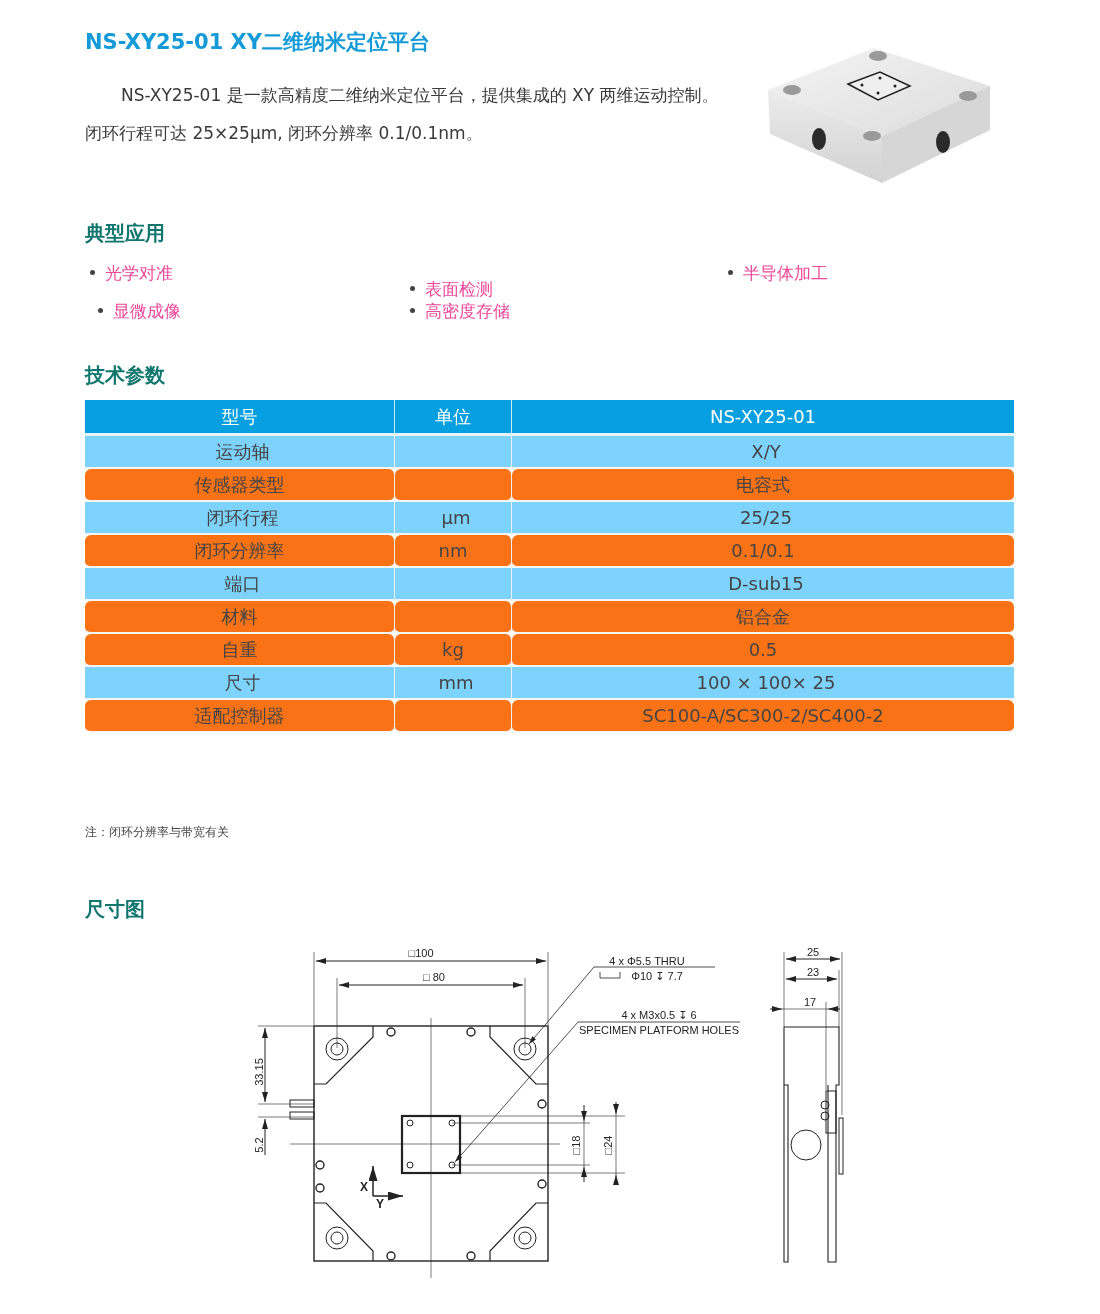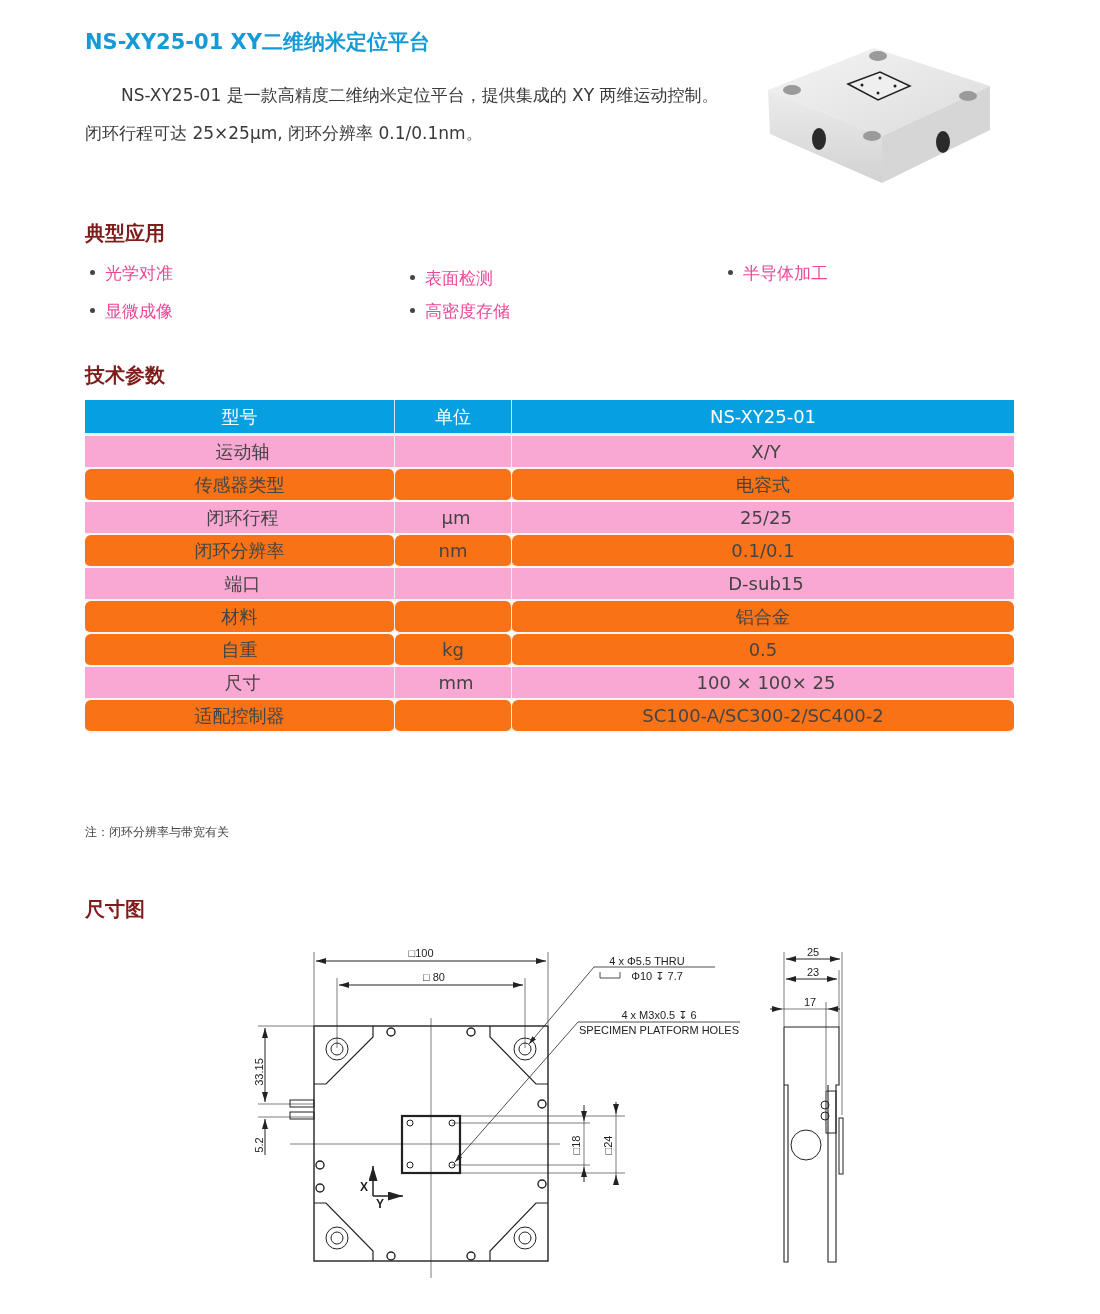--- a/index.html
+++ b/index.html
@@ -1,29 +1,29 @@
 <!DOCTYPE html>
 <html><head>
 <meta charset="utf-8">
 <style>
   html,body{margin:0;padding:0;background:#ffffff;}
   body{width:1100px;height:1314px;position:relative;overflow:hidden;font-family:"DejaVu Sans","Liberation Sans",sans-serif;color:#333;}
   .abs{position:absolute;}
   .title{left:85px;top:28px;font-size:21px;font-weight:bold;color:#149bd7;letter-spacing:0px;}
   .intro{left:85px;top:76px;width:650px;font-size:17px;line-height:38px;color:#3a3a3a;text-indent:36px;}
-  .section{font-size:20px;font-weight:bold;color:#7f1d1d;}
+  .section{font-size:20px;font-weight:bold;color:#0f766e;}
   .app-grid{left:90px;top:262px;width:800px;}
   .app-item{position:absolute;font-size:17px;color:#ec4899;white-space:nowrap;}
   .app-item .dot{display:inline-block;width:5px;height:5px;border-radius:50%;background:#444;vertical-align:middle;margin-right:10px;position:relative;top:-2px;}
   table.spec{position:absolute;left:85px;top:400px;width:929px;border-collapse:separate;border-spacing:0;font-size:18px;color:#444;}
   table.spec th{background:#069fe0;color:#fff;font-weight:normal;height:31px;text-align:center;border-right:1px solid #cfe9f6;border-bottom:3px solid #e9f4fa;}
   table.spec th:last-child{border-right:none;}
   table.spec td{height:29px;text-align:center;border-right:1px solid #f0f0f0;border-bottom:2px solid #f5f5f5;}
   table.spec td:last-child{border-right:none;}
-  table.spec tr.odd td{background:#f9a8d4;padding-left:7px;}
+  table.spec tr.odd td{background:#7dd3fc;padding-left:7px;}
   table.spec tr.even td{background:#f97316;border-radius:6px;}
   .note{left:85px;top:824px;font-size:12px;color:#444;}
   .photo{left:762px;top:38px;width:232px;height:150px;}
   .drawing{left:240px;top:940px;width:620px;height:350px;}
   .drawing text{font-family:"Liberation Sans",sans-serif;fill:#222;}
 </style>
 </head>
 <body>
 
 <div class="abs title">NS-XY25-01 XY二维纳米定位平台</div>
@@ -54,23 +54,23 @@
     <ellipse cx="206" cy="58" rx="9" ry="5" fill="#9a9a9a"></ellipse>
     <ellipse cx="110" cy="98" rx="9" ry="5" fill="#9a9a9a"></ellipse>
     <ellipse cx="57" cy="101" rx="7" ry="11" fill="#2a2a2a"></ellipse>
     <ellipse cx="181" cy="104" rx="7" ry="11" fill="#2a2a2a"></ellipse>
   </svg>
 </div>
 
 <div class="abs section" style="left:85px;top:220px;">典型应用</div>
 <div class="abs app-grid">
   <div class="app-item" style="left:0;top:0;"><span class="dot"></span><span>光学对准</span></div>
-  <div class="app-item" style="left:320px;top:5px;"><span class="dot"></span><span>表面检测</span></div>
+  <div class="app-item" style="left:320px;top:16px;"><span class="dot"></span><span>表面检测</span></div>
   <div class="app-item" style="left:638px;top:0;"><span class="dot"></span><span>半导体加工</span></div>
-  <div class="app-item" style="left:0;top:38px;"><span class="dot"></span><span>显微成像</span></div>
+  <div class="app-item" style="left:8px;top:38px;"><span class="dot"></span><span>显微成像</span></div>
   <div class="app-item" style="left:320px;top:38px;"><span class="dot"></span><span>高密度存储</span></div>
 </div>
 
 <div class="abs section" style="left:85px;top:362px;">技术参数</div>
 
 <table class="spec">
   <colgroup>
       <col style="width:310px">
       <col style="width:117px">
       <col>

